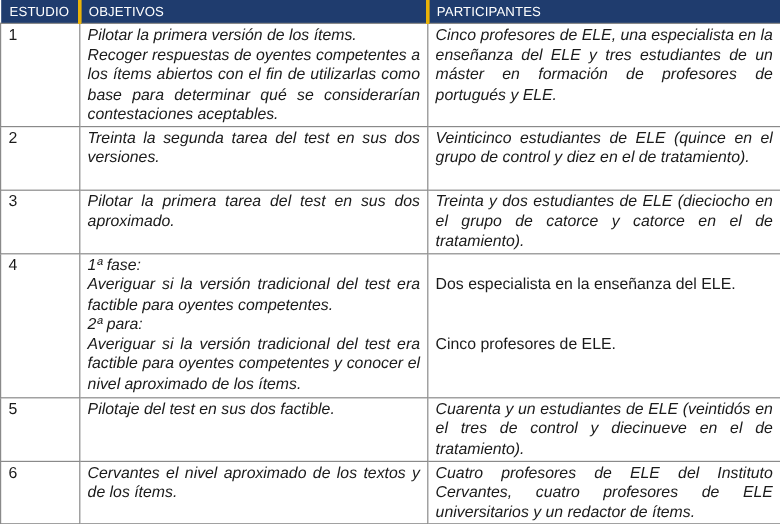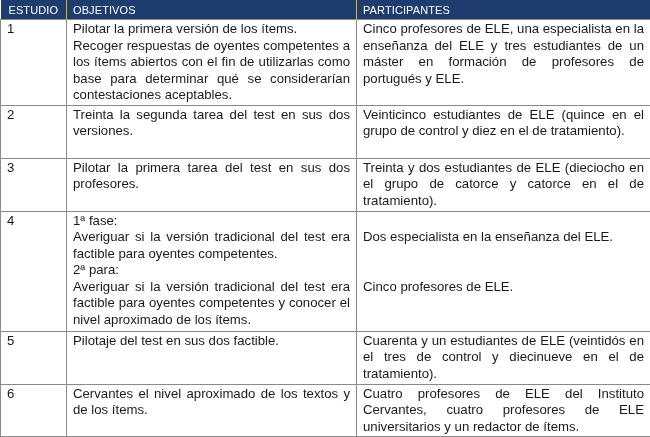--- a/index.html
+++ b/index.html
@@ -12,33 +12,33 @@
     color: #1a1a1a;
   }
   table.study-table th {
     background: #1f3c6e;
     color: #ffffff;
     font-weight: normal;
     font-size: 11px;
     text-align: left;
     padding: 0 6px;
     height: 19px;
-    border-left: 1px solid #eab308;
+    border-left: 3px solid #eab308;
     letter-spacing: 0.1px;
   }
   table.study-table th:first-child { border-left: none; text-align: center; }
   table.study-table td {
     font-size: 13.2px;
     line-height: 16.5px;
     vertical-align: top;
     padding: 1px 6px 1px 6px;
     border: 1px solid #8a8a8a;
   }
   table.study-table td.col-num { padding-left: 6px; }
-  td.justify { text-align: justify; text-align-last: left; }
+  td.justify { text-align: justify; text-align-last: left; font-style: italic; }
   .gap { display:block; height:16.5px; }
   .r1 { height: 85px; }
   .r2 { height: 53px; }
   .r3 { height: 53px; }
   .r4 { height: 120px; }
   .r5 { height: 53px; }
   .r6 { height: 50px; }
   .line { display:block; }
 </style>
 </head>
@@ -66,21 +66,21 @@
       </td>
       <td class="justify">Cinco profesores de ELE, una especialista en la enseñanza del ELE y tres estudiantes de un máster en formación de profesores de portugués y ELE.</td>
     </tr>
     <tr class="r2">
       <td class="col-num">2</td>
       <td class="justify">Treinta la segunda tarea del test en sus dos versiones.</td>
       <td class="justify">Veinticinco estudiantes de ELE (quince en el grupo de control y diez en el de tratamiento).</td>
     </tr>
     <tr class="r3">
       <td class="col-num">3</td>
-      <td class="justify">Pilotar la primera tarea del test en sus dos profesores.</td>
+      <td class="justify">Pilotar la primera tarea del test en sus dos aproximado.</td>
       <td class="justify">Treinta y dos estudiantes de ELE (dieciocho en el grupo de catorce y catorce en el de tratamiento).</td>
     </tr>
     <tr class="r4">
       <td class="col-num">4</td>
       <td class="justify">
         <span class="line">1ª fase:</span>
         <span class="line">Averiguar si la versión tradicional del test era factible para oyentes competentes.</span>
         <span class="line">2ª para:</span>
         <span class="line">Averiguar si la versión tradicional del test era factible para oyentes competentes y conocer el nivel aproximado de los ítems.</span>
       </td>

